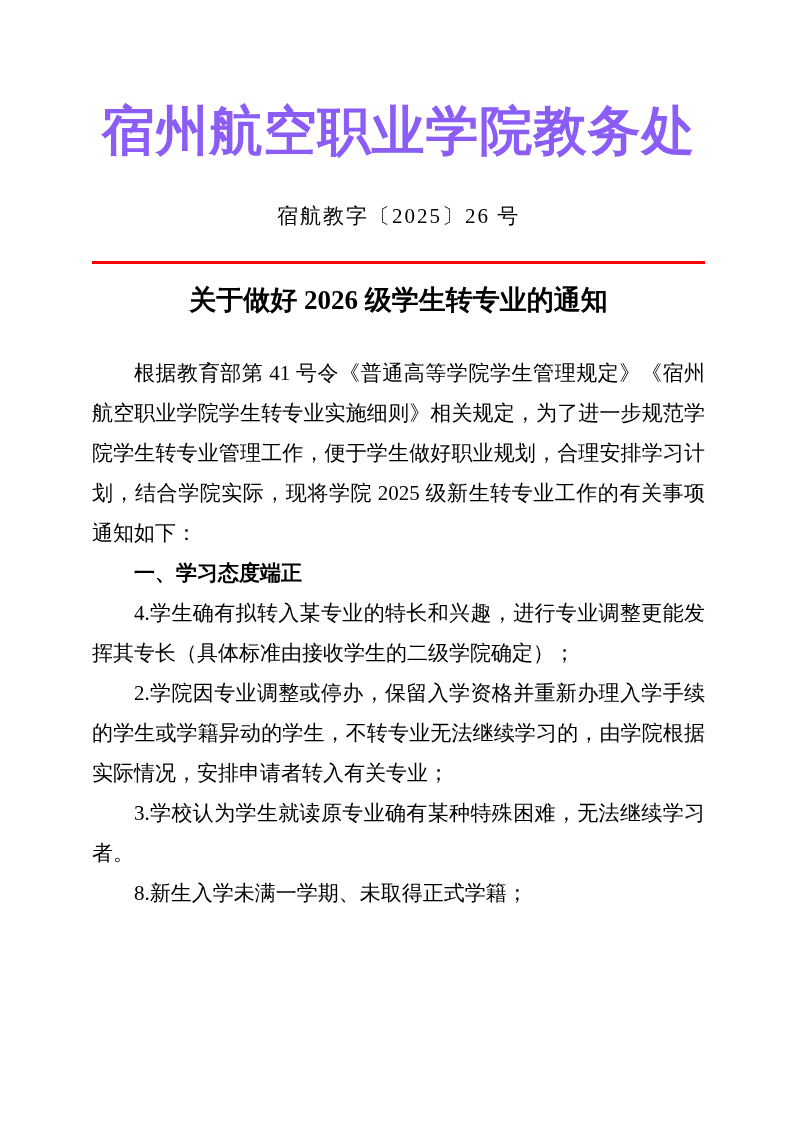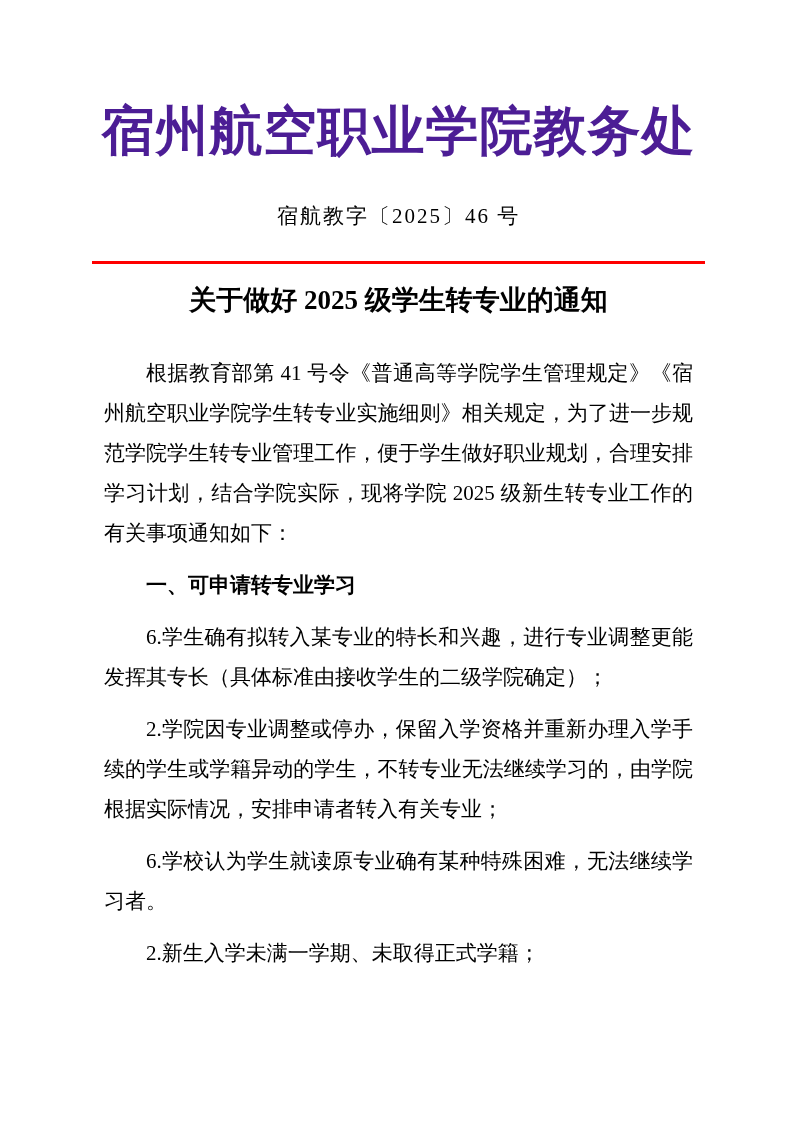--- a/index.html
+++ b/index.html
@@ -51,43 +51,43 @@
     font-family: "Liberation Serif", "DejaVu Serif", serif;
   }
   .body-text {
     margin-top: 36px;
     font-size: 21px;
     line-height: 40px;
     text-align: justify;
     text-justify: inter-ideograph;
   }
   .para {
-    margin: 12px;
+    margin: 0;
     text-indent: 2em;
   }
   .para.heading {
     font-weight: bold;
     font-family: "Liberation Sans", "DejaVu Sans", sans-serif;
   }
 </style>
 </head>
 <body>
 
 <div class="page">
 
-  <h1 class="org-title" style="color: #4c1d95;">宿州航空职业学院教务处</h1>
+  <h1 class="org-title" style="color: #8b5cf6;">宿州航空职业学院教务处</h1>
 
-  <div class="doc-number">宿航教字〔2025〕46 号</div>
+  <div class="doc-number">宿航教字〔2025〕26 号</div>
 
   <hr class="red-divider" style="background-color: rgb(254, 0, 0);">
 
-  <h2 class="notice-title">关于做好 2025 级学生转专业的通知</h2>
+  <h2 class="notice-title">关于做好 2026 级学生转专业的通知</h2>
 
   <div class="body-text">
     <p class="para">根据教育部第 41 号令《普通高等学院学生管理规定》《宿州航空职业学院学生转专业实施细则》相关规定，为了进一步规范学院学生转专业管理工作，便于学生做好职业规划，合理安排学习计划，结合学院实际，现将学院 2025 级新生转专业工作的有关事项通知如下：</p>
-    <p class="para heading">一、可申请转专业学习</p>
-    <p class="para">6.学生确有拟转入某专业的特长和兴趣，进行专业调整更能发挥其专长（具体标准由接收学生的二级学院确定）；</p>
+    <p class="para heading">一、学习态度端正</p>
+    <p class="para">4.学生确有拟转入某专业的特长和兴趣，进行专业调整更能发挥其专长（具体标准由接收学生的二级学院确定）；</p>
     <p class="para">2.学院因专业调整或停办，保留入学资格并重新办理入学手续的学生或学籍异动的学生，不转专业无法继续学习的，由学院根据实际情况，安排申请者转入有关专业；</p>
-    <p class="para">6.学校认为学生就读原专业确有某种特殊困难，无法继续学习者。</p>
-    <p class="para">2.新生入学未满一学期、未取得正式学籍；</p>
+    <p class="para">3.学校认为学生就读原专业确有某种特殊困难，无法继续学习者。</p>
+    <p class="para">8.新生入学未满一学期、未取得正式学籍；</p>
   </div>
 
 </div>
 
 </body></html>

